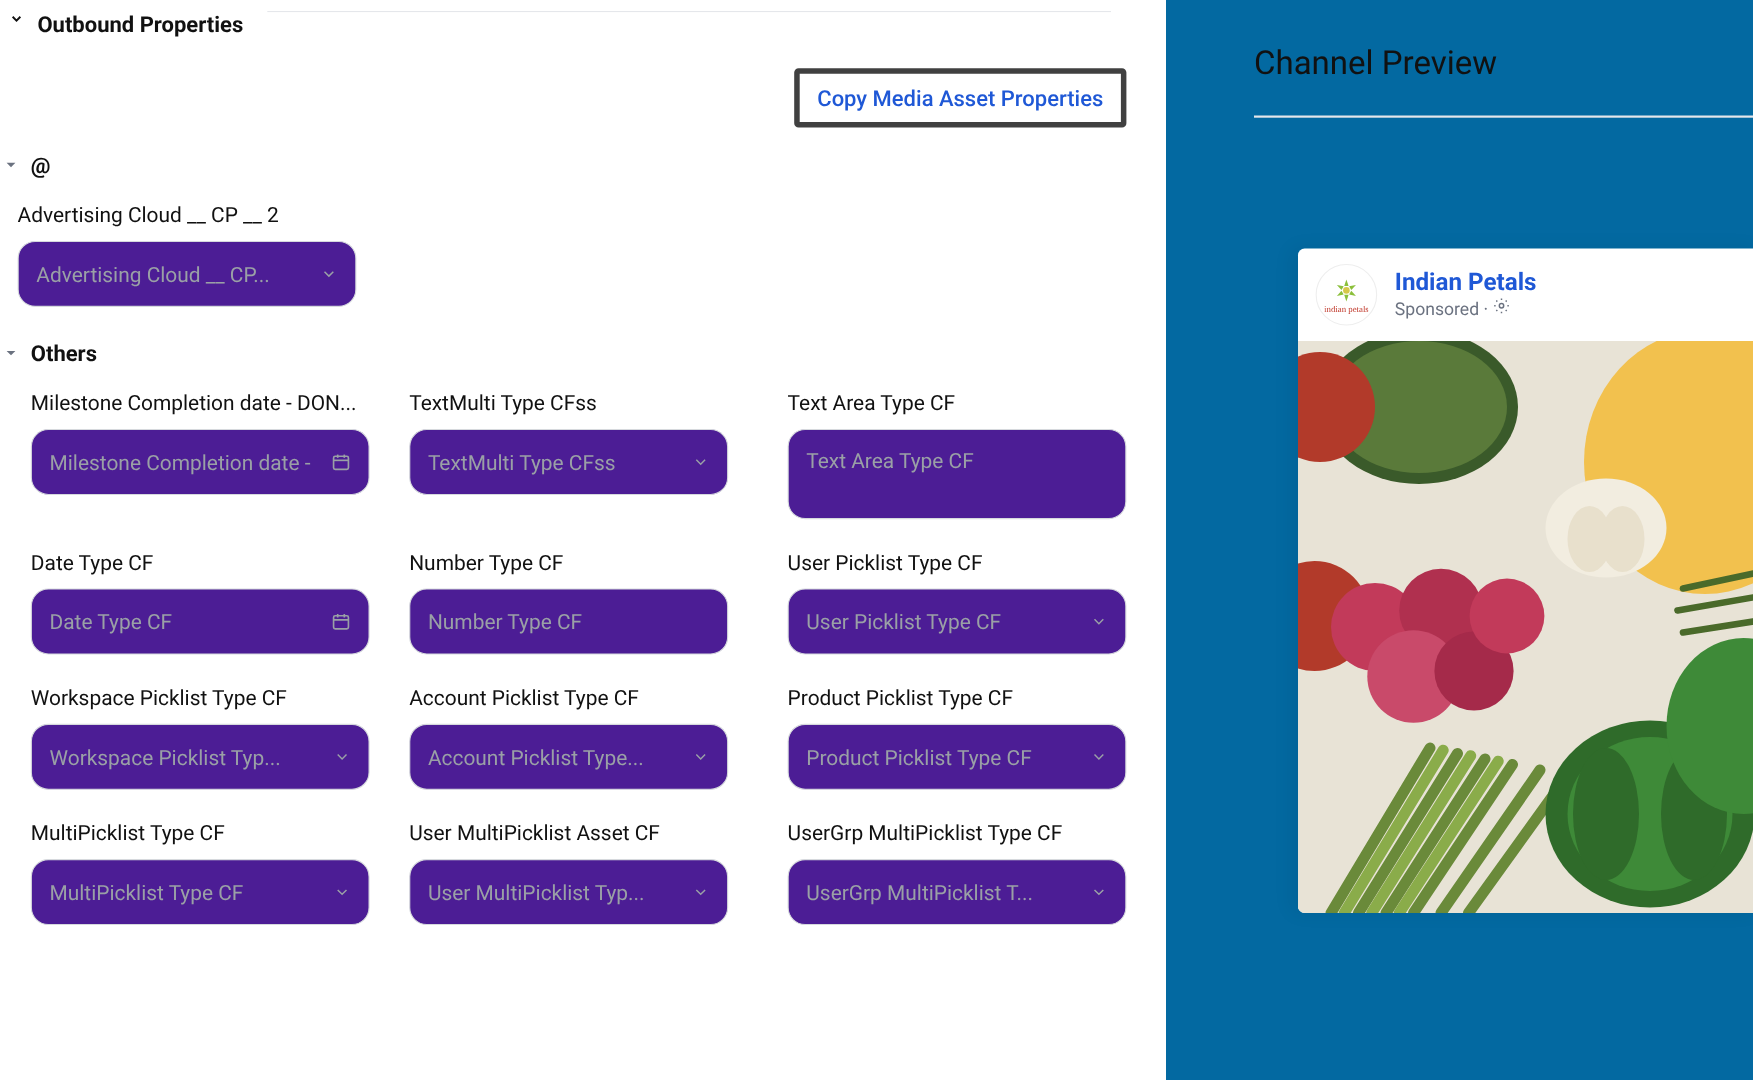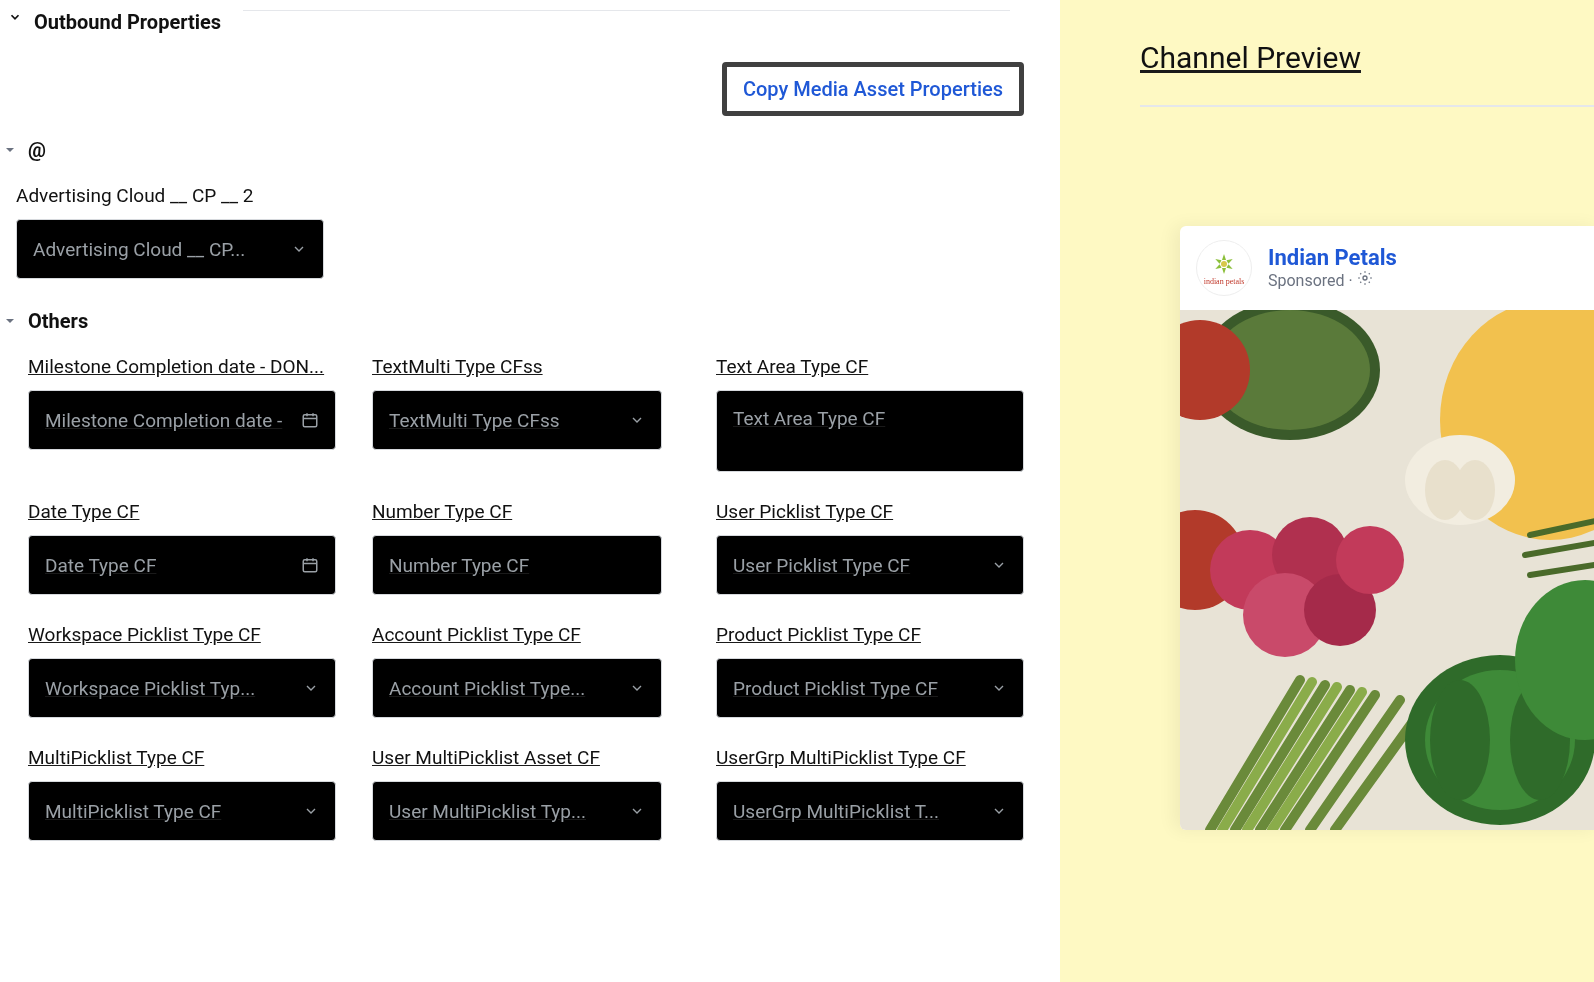--- a/index.html
+++ b/index.html
@@ -20,22 +20,21 @@
     width: 1060px;
     height: 100%;
     padding: 10px 0 0 0;
   }
   .preview-panel {
     position: absolute;
     left: 1060px;
     top: 0;
     width: 534px;
     height: 100%;
-    background: #fef9c3;
-    text-decoration: underline;
+    background: #0369a1;
   }
   .section-header {
     display: flex;
     align-items: flex-start;
     gap: 12px;
     padding: 0 0 0 8px;
     margin-bottom: 6px;
   }
   .chevron {
     width: 14px;
@@ -106,27 +105,27 @@
     margin-bottom: 12px;
     white-space: nowrap;
     overflow: hidden;
     text-overflow: ellipsis;
     max-width: 310px;
   }
   .field-input, .select-box, .textarea-box {
     width: 308px;
     height: 60px;
     border: 1px solid #d6d9dd;
-    border-radius: 4px;
+    border-radius: 16px;
     padding: 0 16px;
     display: flex;
     align-items: center;
     color: #9aa0a6;
     font-size: 19px;
-    background: #000000;
+    background: #4c1d95;
     position: relative;
   }
   .select-box .sel-text, .field-input .sel-text {
     white-space: nowrap;
     overflow: hidden;
     text-overflow: ellipsis;
     flex: 1;
     padding-right: 8px;
   }
   .textarea-box {
@@ -143,21 +142,20 @@
   }
   .grid-3 {
     display: grid;
     grid-template-columns: repeat(3, 336px);
     column-gap: 8px;
     row-gap: 0;
     padding-left: 28px;
   }
   .cell {
     margin-bottom: 28px;
-    text-decoration: underline;
   }
   .cell-sm .field-input,
   .cell-sm .select-box {
     width: 290px;
   }
   .preview-title {
     font-size: 30px;
     font-weight: 400;
     color: #111;
     padding: 40px 0 30px 80px;

